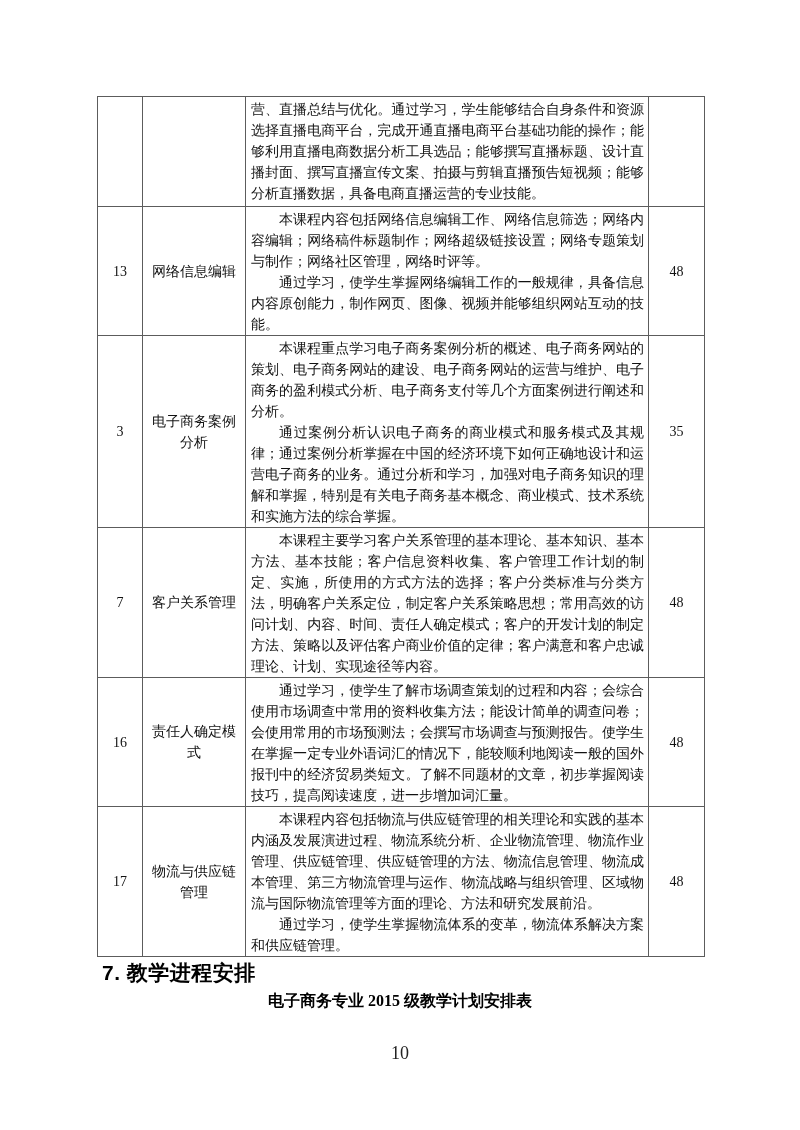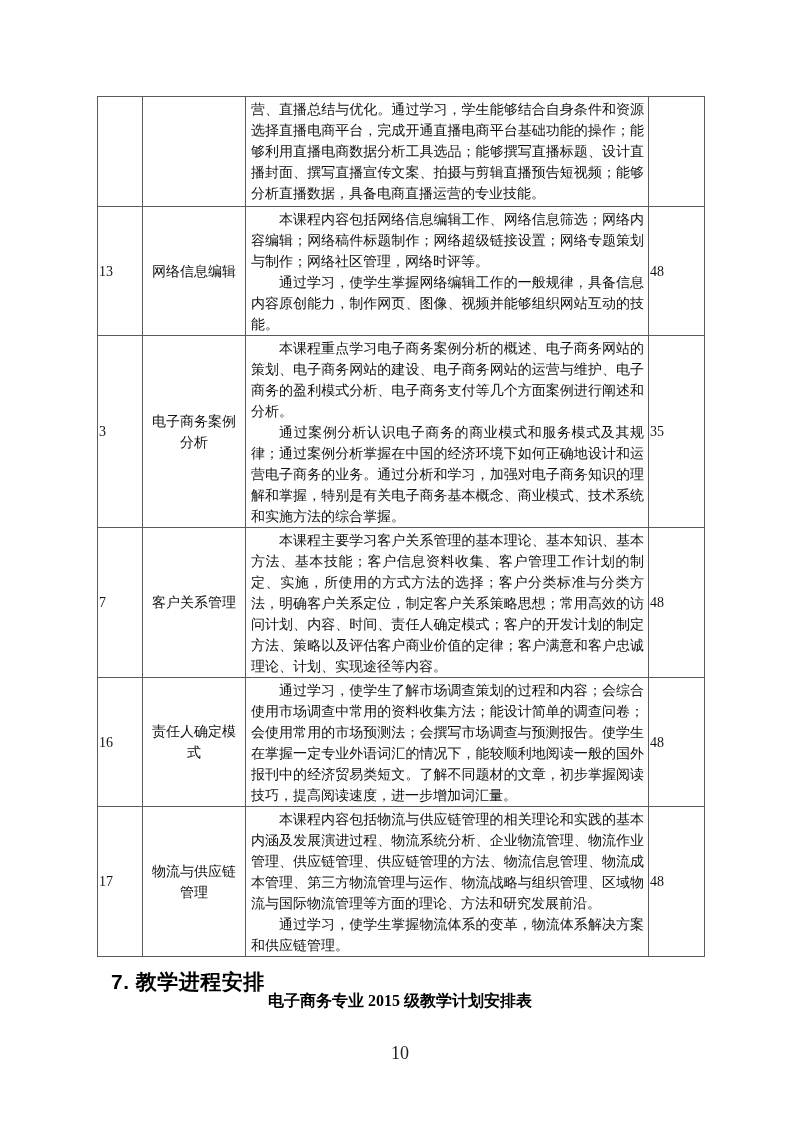--- a/index.html
+++ b/index.html
@@ -30,20 +30,21 @@
     line-height: 21px;
     vertical-align: middle;
     overflow: hidden;
   }
   .doc-table col.c-num   { width: 45px; }
   .doc-table col.c-name  { width: 103px; }
   .doc-table col.c-desc  { width: 403px; }
   .doc-table col.c-hours { width: 56px; }
   .doc-table td.col-num,
   .doc-table td.col-hours {
+    text-align: center;
     font-family: "Liberation Serif", "DejaVu Serif", serif;
   }
   .doc-table td.col-name {
     text-align: center;
     padding: 0 6px;
     border-radius: 20px;
   }
   .doc-table td.col-desc {
     vertical-align: top;
     padding: 2px 4px 0 5px;
@@ -57,21 +58,21 @@
   .doc-table tbody tr:nth-child(5) { height: 129px; }
   .doc-table tbody tr:nth-child(6) { height: 145px; }
   .para {
     margin: 0;
     text-indent: 2em;
   }
   .para.no-indent { text-indent: 0; }
   .section-heading {
     position: absolute;
     left: 94px; top: 951px;
-    margin: 17px;
+    margin: 8px;
     font-family: "Liberation Sans", "DejaVu Sans", sans-serif;
     font-size: 21px;
     font-weight: bold;
     color: #000000;
     letter-spacing: 0.5px;
   }
   .table-caption {
     position: absolute;
     left: 0; right: 0; top: 991px;
     text-align: center;

